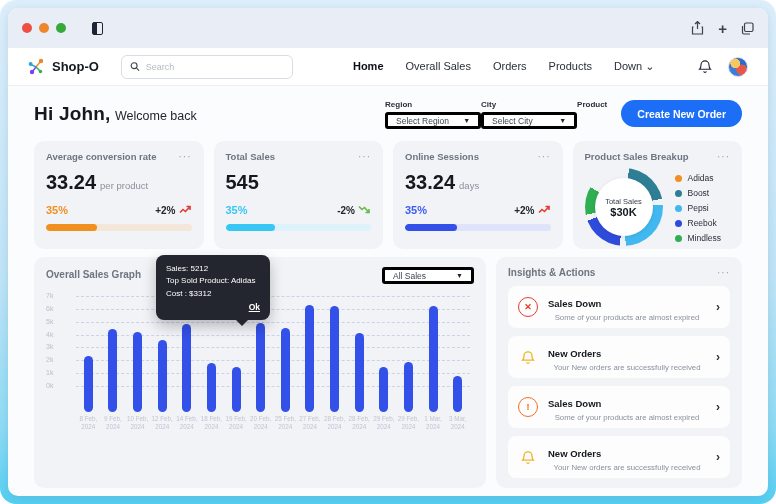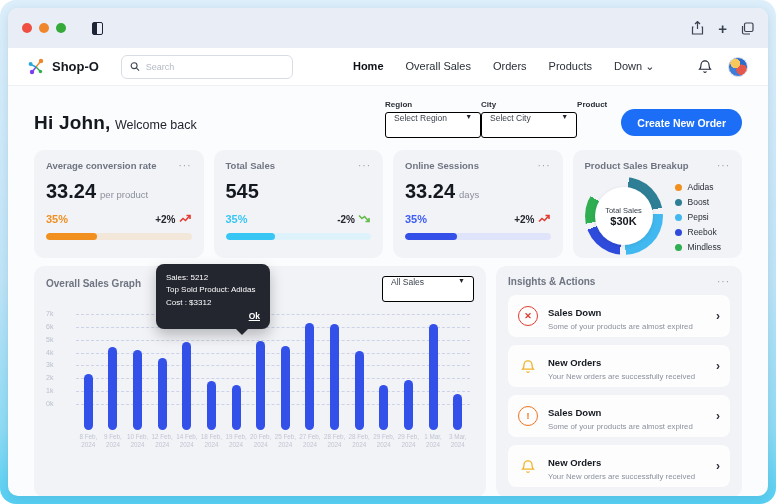--- a/index.html
+++ b/index.html
@@ -39,22 +39,22 @@
                radial-gradient(circle at 30% 75%,#3d7dd8 0 32%,transparent 33%),
                #2b6ccc; border:1px solid #dfe3ea; }
 
   
   .hero { display:flex; align-items:flex-end; padding:14px 26px 10px 26px; gap:14px; }
   .greet { flex:0 0 auto; margin-right:auto; padding-bottom:4px; }
   .greet .big { font-size:19px; font-weight:bold; color:#14181f; letter-spacing:.2px; }
   .greet .small { font-size:12.5px; color:#22262e; }
   .filter { display:flex; flex-direction:column; gap:3px; }
   .filter .flabel { font-size:8px; font-weight:bold; color:#2a2f38; }
-  .selectbox { width:96px; height:26px; border:1px solid #000000; background:#fff; border-radius:3px;
-    display:flex; justify-content:space-between; padding:0 8px; font-size:8.5px; color:#3c434e; cursor:pointer; }
+  .selectbox { width:96px; height:17px; border:3px solid #000000; background:#fff; border-radius:3px;
+    display:flex; align-items:center; justify-content:space-between; padding:0 8px; font-size:8.5px; color:#3c434e; cursor:pointer; }
   .selectbox .caret { font-size:7px; color:#22262e; }
   .cta { height:27px; border:none; border-radius:14px; background:#1b6ef5; color:#fff; font-weight:bold;
     font-size:10.5px; padding:0 16px; cursor:pointer; margin-bottom:2px; font-family:inherit; }
 
   
   .stats { display:flex; gap:10px; padding:2px 26px 0 26px; }
   .card { background:#f2f3f7; border-radius:10px; padding:10px 12px; height:108px; position:relative; flex:1; }
   .card .chead { display:flex; justify-content:space-between; align-items:center; }
   .card .ctitle { font-size:9.5px; font-weight:bold; color:#6e7480; }
   .dots { color:#9aa0ab; font-size:10px; letter-spacing:1px; cursor:pointer; line-height:.6; }
@@ -97,21 +97,21 @@
 
   .insights { flex:1; background:#f2f3f7; border-radius:10px; padding:10px 12px; }
   .ins-head { display:flex; justify-content:space-between; align-items:center; }
   .ins-title { font-size:10px; font-weight:bold; color:#6e7480; }
   .ins-item { background:#fdfdfe; border-radius:8px; padding:7px 10px; display:flex; align-items:center; gap:10px;
     margin-top:8px; height:42px; cursor:pointer; }
   .ins-ico { width:20px; height:20px; border-radius:50%; display:flex; align-items:center; justify-content:center; flex:0 0 auto; }
   .ring { border:1.6px solid currentColor; font-size:9px; font-weight:bold; }
   .ins-texts { flex:1; min-width:0; }
   .ins-t { font-size:9.5px; font-weight:bold; color:#14181f; }
-  .ins-d { font-size:7.8px; color:#8a909c; margin-top:2px; }
+  .ins-d { font-size:7.8px; color:#8a909c; margin-top:2px;text-align:center; }
   .chev { font-size:12px; color:#2a2f38; font-weight:bold; }
 
   
   .products { padding:10px 26px 0 26px; }
 </style>
 </head>
 <body>
 
 <div class="frame">
   <div class="window">

